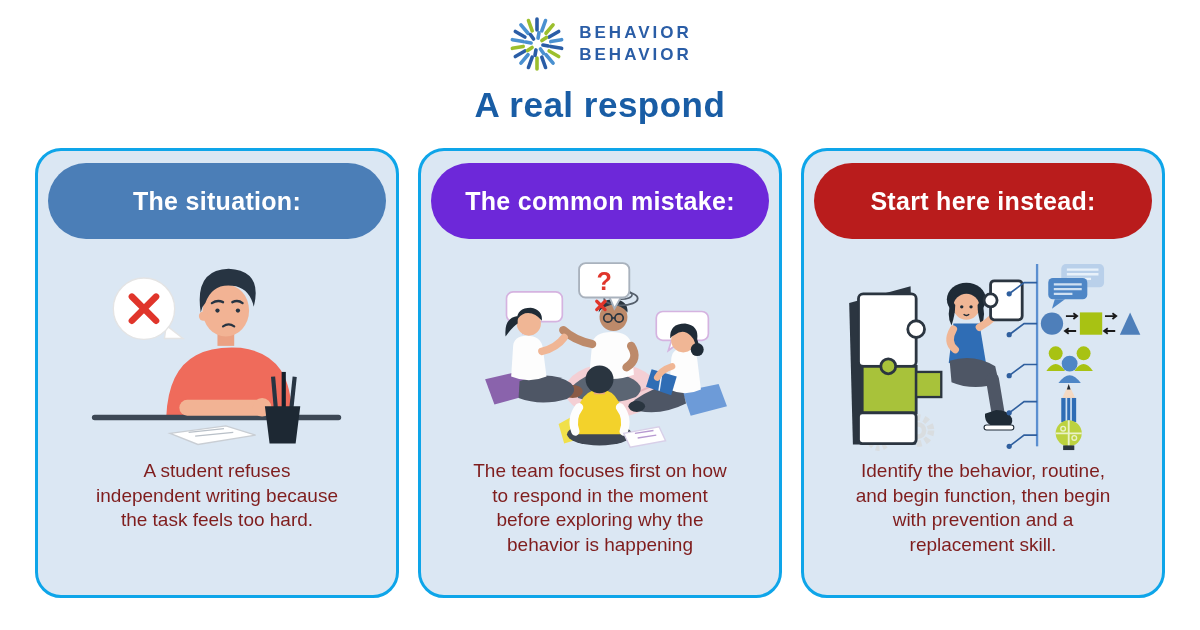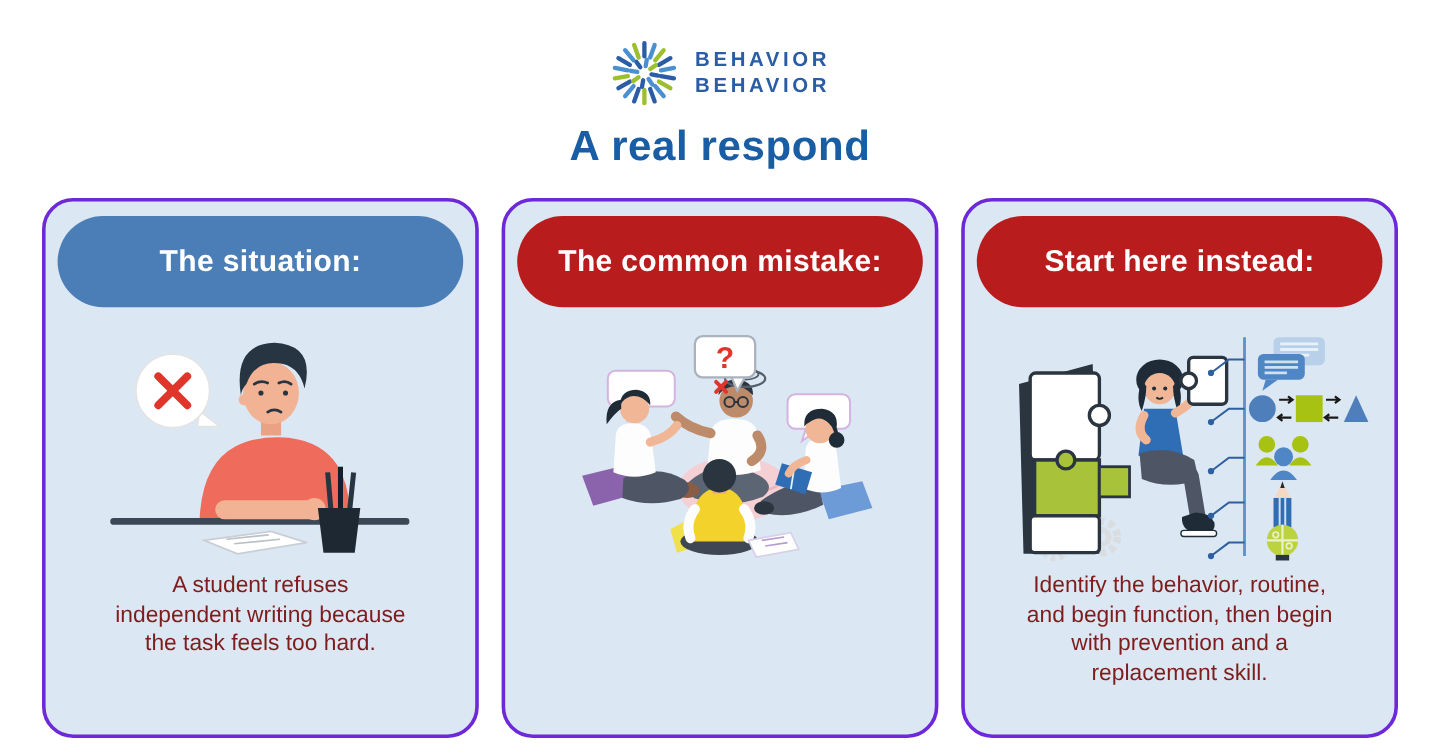--- a/index.html
+++ b/index.html
@@ -1,27 +1,27 @@
 <!DOCTYPE html>
 <html><head>
 <meta charset="utf-8">
 <style>
   * { margin:0; padding:0; box-sizing:border-box; }
   html,body { width:1200px; height:630px; }
   body { font-family:"Liberation Sans", sans-serif; background:#ffffff; overflow:hidden; }
   .page { width:1200px; height:630px; position:relative; }
 
-  .logo-row { display:flex; justify-content:center; align-items:center; gap:13px; padding-top:32px; }
+  .logo-row { display:flex; justify-content:center; align-items:center; gap:13px; padding-top:15px; }
   .burst { width:58px; height:58px; }
   .brand { color:#2a5da6; font-size:17px; font-weight:600; letter-spacing:3px; line-height:1.3; }
 
   .title { text-align:center; color:#195da5; font-size:35px; font-weight:bold; margin-top:12px; letter-spacing:0.5px; }
 
   .cards { display:flex; gap:19px; padding:0 35px; margin-top:23px; }
-  .card { flex:1; height:450px; background:#dbe7f3; border:3px solid #6d28d9; border-radius:26px;
+  .card { flex:1; height:450px; background:#dbe7f3; border:3px solid #0ea5e9; border-radius:26px;
           display:flex; flex-direction:column; align-items:center; overflow:hidden; }
   .pill { margin:12px 10px 0; width:calc(100% - 20px); height:76px; border-radius:40px;
           display:flex; align-items:center; justify-content:center;
           color:#ffffff; font-size:25px; font-weight:bold; letter-spacing:0.3px; }
   .illu { width:100%; height:200px; margin-top:12px; display:flex; justify-content:center; }
   .illu svg { height:100%; }
   .body-text { color:#7f1d1d; font-size:19px; line-height:1.3; text-align:center;
                margin-top:8px; padding:0 10px; white-space:pre-line; font-weight:500; }
 </style>
 </head>
@@ -113,21 +113,21 @@
             <path d="M202,167 L240,167 L235,207 L207,207 Z" fill="#1d2833"></path>
           </g>
         </svg>
       </div>
       <div class="body-text">A student refuses
 independent writing because
 the task feels too hard.</div>
     </div>
 
     <div class="card">
-      <div class="pill" style="background: #b91c1c;">The common mistake:</div>
+      <div class="pill" style="background: #6d28d9;">The common mistake:</div>
       <div class="illu">
         <svg viewBox="0 0 300 215">
 
           <ellipse cx="163" cy="150" rx="50" ry="29" fill="#f4cfd4"></ellipse>
           <path d="M120,145 Q163,168 206,145" stroke="#e7b3bc" stroke-width="2" fill="none"></path>
 
           <path d="M120,146 Q150,118 186,138 Q201,147 189,157 Q158,169 127,158 Z" fill="#5b6573"></path>
           <ellipse cx="121" cy="151" rx="11" ry="7" fill="#8a5b45"></ellipse>
 
           <path d="M142,100 Q144,87 163,87 Q182,87 184,100 L187,133 Q163,142 139,133 Z" fill="#fdfdfd"></path>
@@ -196,20 +196,24 @@
             <path d="M226,94 Q225,78 242,78 Q257,80 255,95 Q259,104 253,111 Q255,97 248,91 Q240,83 231,90 Q227,92 226,94 Z" fill="#1f2b36"></path>
             <circle cx="255" cy="106" r="7" fill="#1f2b36"></circle>
           </g>
 
           <g>
             <path d="M176,196 L214,189 L221,204 L183,211 Z" fill="#ffffff" stroke="#d8cfe8" stroke-width="1.5"></path>
             <path d="M188,196 L208,193 M191,201 L211,198" stroke="#b79ad1" stroke-width="1.5"></path>
           </g>
         </svg>
       </div>
+      <div class="body-text">The team focuses first on how
+to respond in the moment
+before exploring why the
+behavior is happening</div>
     </div>
 
     <div class="card">
       <div class="pill" style="background: #b91c1c;">Start here instead:</div>
       <div class="illu">
         <svg viewBox="0 0 340 215">
 
           <g>
             <circle cx="100" cy="193" r="14" fill="none" stroke="#d9dde0" stroke-width="7" stroke-dasharray="5 4"></circle>
             <circle cx="100" cy="193" r="9" fill="#d9dde0"></circle>

